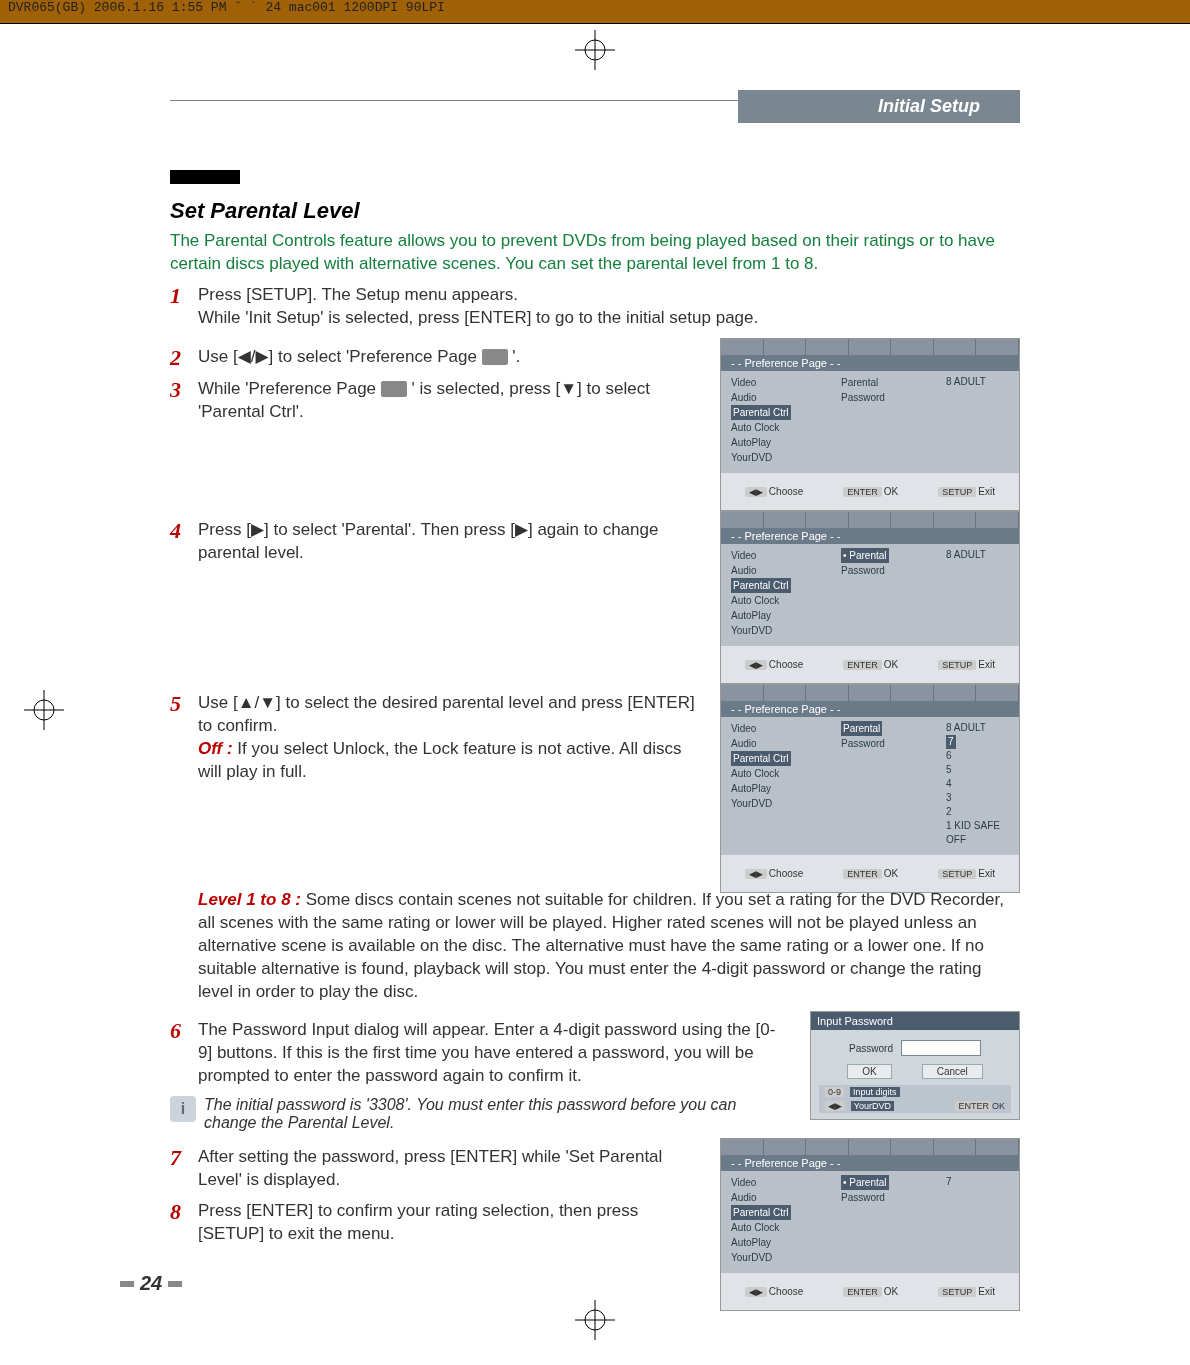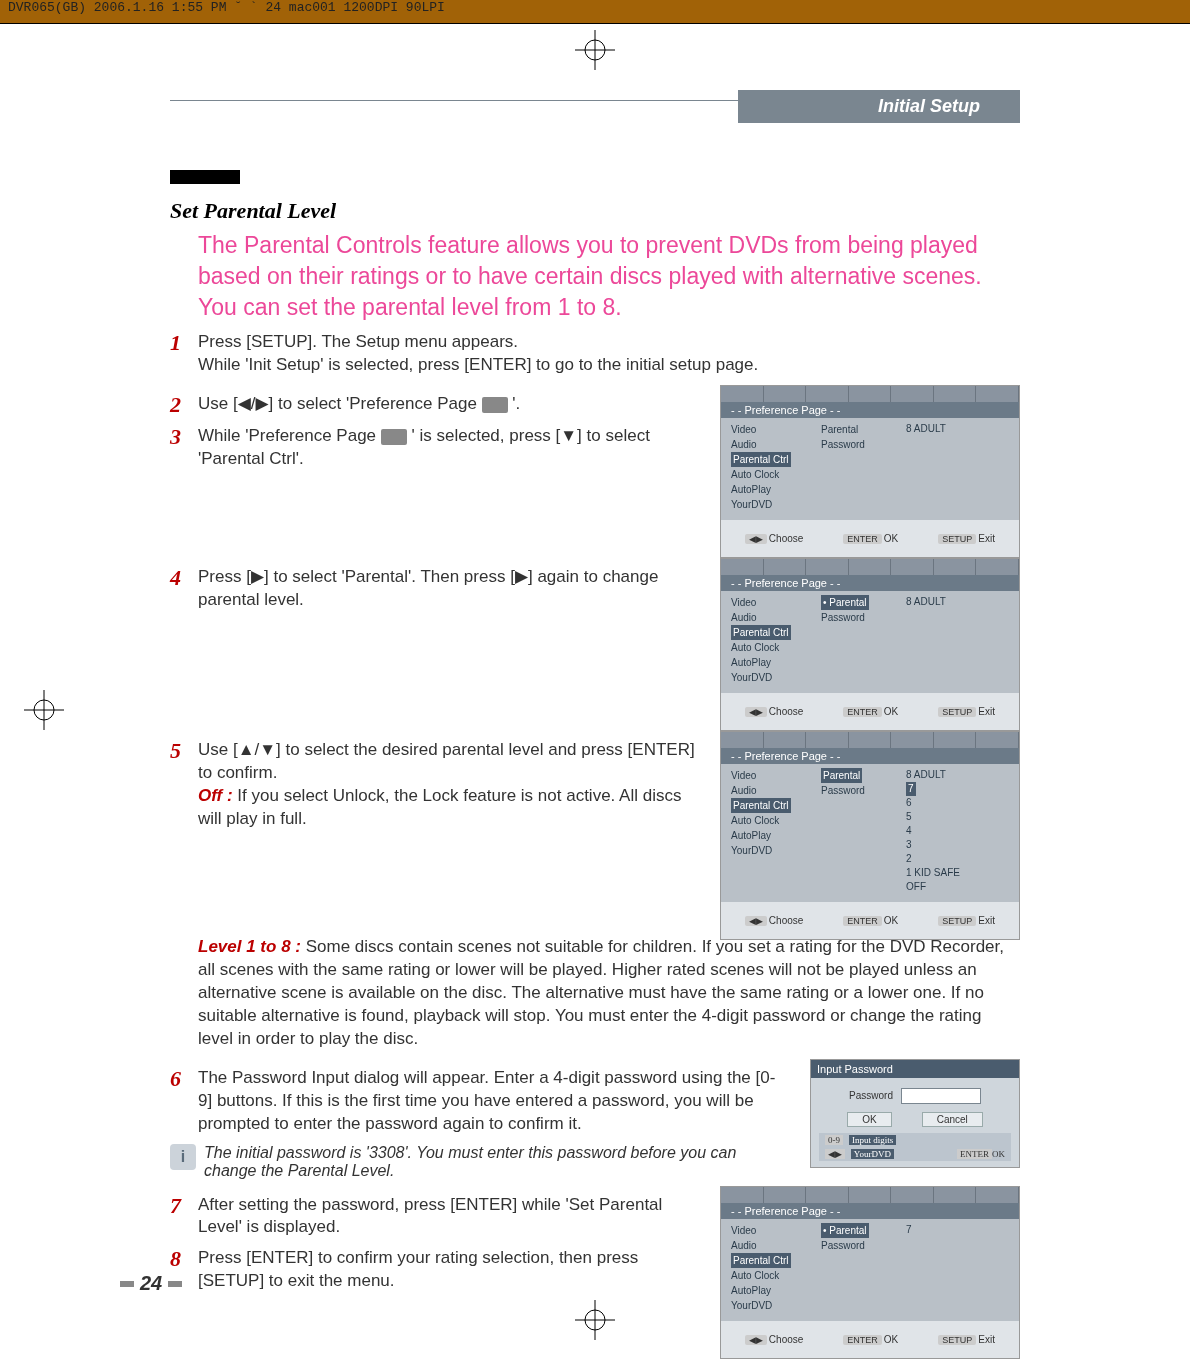--- a/index.html
+++ b/index.html
@@ -49,25 +49,25 @@
   .content {
     position: absolute; left: 120px; top: 100px; right: 120px;
   }
   .section-title-row { display: flex; align-items: center; margin-bottom: 14px; }
   .black-bar { width: 70px; height: 14px; background: #000; margin-right: 12px; }
   .section-title {
     font-family: Georgia, 'Times New Roman', serif;
     font-style: italic; font-weight: bold; font-size: 26px; color: #000;
   }
   .sub-title {
-    font-family: Liberation Serif, serif;
+    font-family: Liberation Sans, sans-serif;
     font-style: italic; font-weight: bold; font-size: 22px; color: #000;
     margin: 6px 0 6px 0;
   }
-  .body-text { font-size: 23px; color: #ec4899; line-height: 1.35; margin-left: 28px; }
+  .body-text { font-size: 17px; color: #15803d; line-height: 1.35; }
   .step { display: flex; align-items: flex-start; margin: 8px 0; }
   .step-num {
     font-family: Georgia, serif; font-style: italic; font-weight: bold;
     color: #b00; font-size: 22px; width: 28px; flex: none; line-height: 1.1;
   }
   .step-body { flex: 1; font-size: 17px; color: #333; line-height: 1.35; }
   .step-body .inline-icon {
     display: inline-block; width: 26px; height: 16px; background: #888;
     vertical-align: middle; border-radius: 2px;
   }
@@ -77,21 +77,21 @@
   .two-col .right { flex: none; width: 300px; }
   .menu-shot {
     width: 300px; border: 1px solid #999; background: #b9c0c7;
     font-size: 10px; color: #333;
   }
   .menu-tabs { display: flex; background: #8a94a0; }
   .menu-tab { flex: 1; height: 16px; border-right: 1px solid #6b7580; }
   .menu-head {
     background: #6b7a88; color: #fff; padding: 2px 10px; font-size: 11px;
   }
-  .menu-body { display: flex; padding: 4px 10px 8px 10px; gap: 0; min-height: 80px; }
+  .menu-body { display: flex; padding: 4px 10px 8px 10px; gap: 20px; min-height: 80px; }
   .menu-col1 { width: 90px; color: #2a3b4a; line-height: 1.5; }
   .menu-col1 .sel { background: #4a5c6e; color: #fff; padding: 0 2px; display: inline-block; }
   .menu-col2 { width: 85px; color: #2a3b4a; line-height: 1.5; }
   .menu-col2 .hl { background: #4a5c6e; color: #fff; padding: 0 2px; display: inline-block; }
   .menu-col3 { flex: 1; color: #2a3b4a; line-height: 1.4; }
   .menu-col3 .hl { background: #4a5c6e; color: #fff; padding: 0 2px; display: inline-block; }
   .menu-bar {
     display: flex; justify-content: space-around; align-items: center;
     background: #e0e4e8; padding: 13px 4px; font-size: 10px; color: #333;
   }
@@ -105,21 +105,21 @@
   .pw-dialog {
     width: 210px; border: 1px solid #999; background: #cfd6dc;
     font-size: 10px; color: #333; margin-left: auto;
   }
   .pw-head { background: #4a5c6e; color: #fff; padding: 3px 6px; font-size: 11px; }
   .pw-body { padding: 10px 8px 6px 8px; }
   .pw-row { display: flex; align-items: center; justify-content: center; gap: 8px; margin-bottom: 8px; }
   .pw-field { width: 80px; height: 16px; background: #fff; border: 1px solid #7a8690; }
   .pw-btns { display: flex; justify-content: center; gap: 30px; margin-bottom: 6px; }
   .pw-btns div { background: #e8ecef; padding: 1px 14px; border: 1px solid #9aa; font-size: 10px; }
-  .pw-bar { display: flex; justify-content: flex-start; align-items: center; gap: 6px; padding: 2px 6px; background: #bcc5ce; font-size: 9px; font-family: Liberation Serif, serif; }
+  .pw-bar { display: flex; justify-content: flex-start; align-items: center; gap: 6px; padding: 2px 6px; background: #bcc5ce; font-size: 9px; }
   .pw-bar .hl { background: #4a5c6e; color: #fff; padding: 0 3px; }
   .page-num {
     position: absolute; left: 70px; bottom: 30px; display: flex; align-items: center; gap: 6px;
   }
   .page-num .bar { width: 14px; height: 6px; background: #888; }
   .page-num .n { font-style: italic; font-weight: bold; font-size: 20px; }
   .spacer-lg { height: 60px; }
 </style>
 </head>
 <body>

